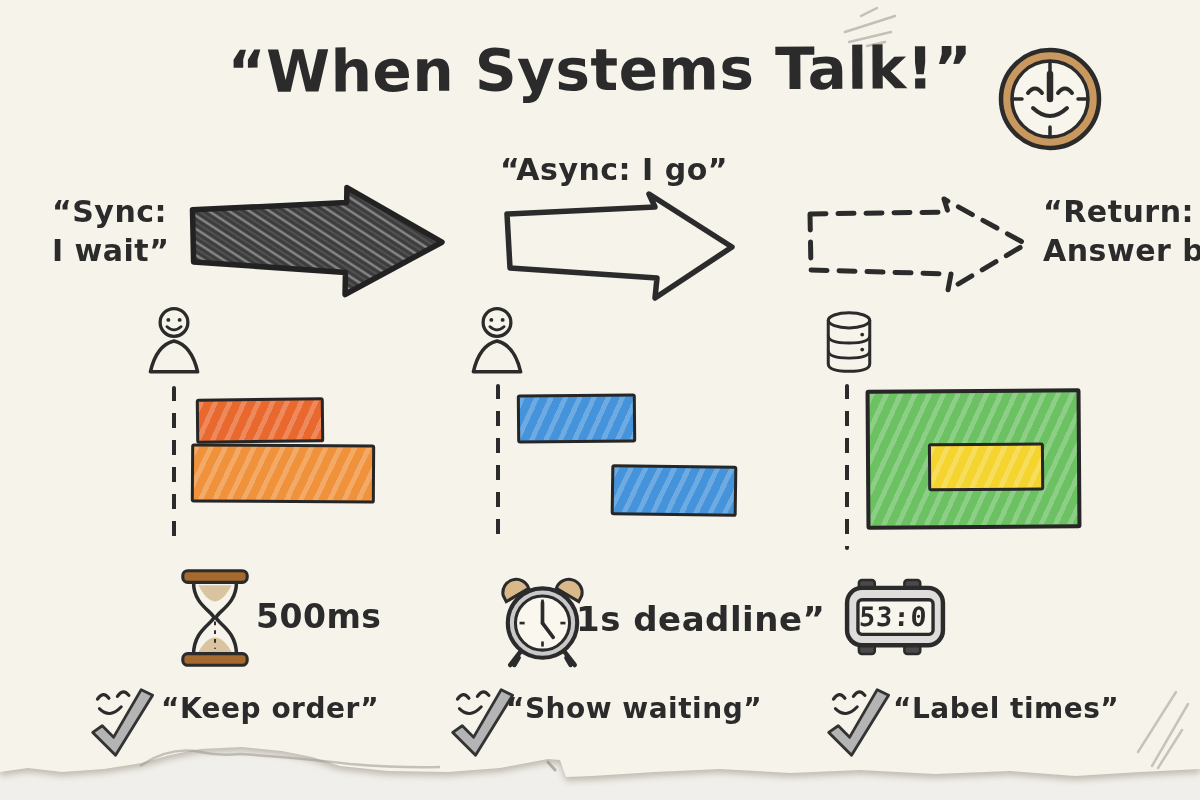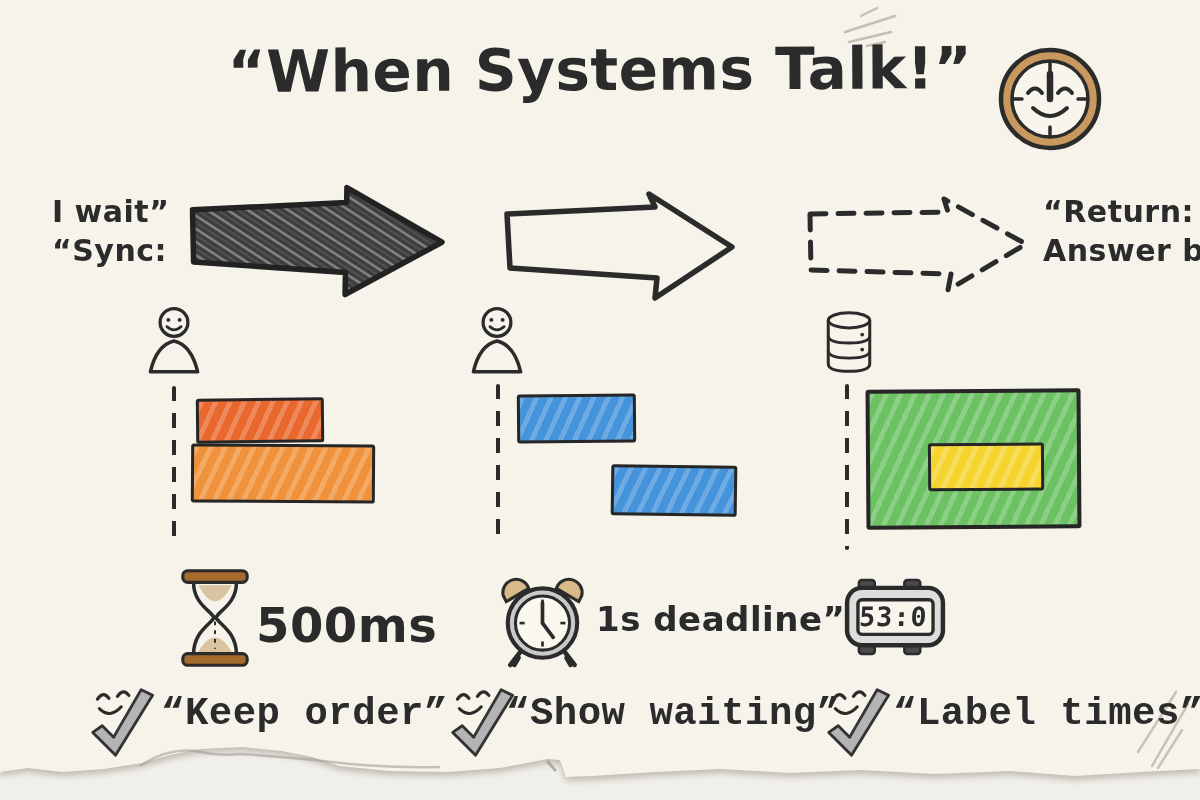--- a/index.html
+++ b/index.html
@@ -11,22 +11,22 @@
     clip-path:polygon(0 0,1200px 0,1200px 769px,1140px 772px,1075px 776px,1010px 771px,
       935px 774px,860px 770px,790px 773px,720px 769px,655px 772px,592px 776px,
       566px 777px,560px 760px,548px 759px,500px 768px,448px 772px,388px 771px,
       340px 766px,312px 757px,282px 751px,242px 747px,200px 749px,170px 755px,
       142px 763px,104px 769px,62px 772px,28px 768px,0px 772px);}
   .abs{position:absolute;}
   .hand{font-weight:bold;letter-spacing:.5px;}
   .title{left:170px;top:36px;width:860px;text-align:center;font-size:58px;
          transform:rotate(-.3deg);white-space:nowrap;}
   .arrow-label{font-size:30px;line-height:1.3;}
-  .timer-label{font-size:48px;}
-  .check-label{font-size:39px;font-family:Liberation Mono, monospace;}
+  .timer-label{font-size:33px;}
+  .check-label{font-size:28px;}
   .dash-line{width:4px;background:repeating-linear-gradient(180deg,#2b2b2b 0 15px,transparent 15px 27px);
              border-radius:2px;}
   .bar{position:absolute;border:3.5px solid #262626;border-radius:3px;
        background-blend-mode:normal;}
   .crayon{background-image:repeating-linear-gradient(115deg,rgba(255,255,255,.22) 0 5px,
           rgba(255,255,255,0) 5px 13px);}
   svg{display:block;overflow:visible;}
   .nowrap{white-space:nowrap;}
 </style>
 </head>
@@ -85,27 +85,28 @@
     <line x1="83" y1="55" x2="92" y2="55" stroke="#2b2b2b" stroke-width="3.5" stroke-linecap="round"></line>
     <line x1="18" y1="55" x2="27" y2="55" stroke="#2b2b2b" stroke-width="3.5" stroke-linecap="round"></line>
     <line x1="55" y1="83" x2="55" y2="92" stroke="#2b2b2b" stroke-width="3.5" stroke-linecap="round"></line>
     <path d="M55 55 L55 30" stroke="#2b2b2b" stroke-width="6.5" stroke-linecap="round"></path>
     <path d="M33 49 Q40 40 47 49" fill="none" stroke="#2b2b2b" stroke-width="4" stroke-linecap="round"></path>
     <path d="M63 49 Q70 40 77 49" fill="none" stroke="#2b2b2b" stroke-width="4" stroke-linecap="round"></path>
     <path d="M38 64 Q55 80 72 64" fill="none" stroke="#2b2b2b" stroke-width="4" stroke-linecap="round"></path>
   </svg>
 
   <div class="abs hand arrow-label" style="left:52px;top:192px">
+    <div>“Sync:</div>
     <div>I wait”</div>
-    <div>“Sync:</div>
   </div>
   <svg class="abs" style="left:178px;top:178px" width="275" height="124" viewBox="0 0 275 124">
     <polygon points="14,34 168,24 168,9 264,62 168,116 168,94 16,86" fill="url(#hatch)" stroke="#222" stroke-width="5.5" stroke-linejoin="round" transform="rotate(1 137 62)"></polygon>
   </svg>
 
+  <div class="abs hand arrow-label nowrap" style="left:500px;top:150px">“Async: I go”</div>
   <svg class="abs" style="left:498px;top:192px" width="242" height="108" viewBox="0 0 242 108">
     <polygon points="9,22 157,15 151,2 234,55 157,106 159,86 12,76" fill="none" stroke="#2b2b2b" stroke-width="5.5" stroke-linejoin="round"></polygon>
   </svg>
 
   <svg class="abs" style="left:798px;top:194px" width="238" height="102" viewBox="0 0 238 102">
     <polygon points="12,20 150,18 146,5 228,50 150,96 153,80 13,76" fill="none" stroke="#2b2b2b" stroke-width="5" stroke-linejoin="round" stroke-linecap="round" stroke-dasharray="16 12"></polygon>
   </svg>
   <div class="abs hand arrow-label nowrap" style="left:1043px;top:192px">
     <div>“Return:</div>
     <div>Answer bac</div>
@@ -151,21 +152,21 @@
     <path d="M69 82 L79 95 M75 95 L71 88" stroke="#2b2b2b" stroke-width="4.5" stroke-linecap="round"></path>
     <circle cx="47.5" cy="54" r="34" fill="#c9c9c9" stroke="#2b2b2b" stroke-width="4"></circle>
     <circle cx="47.5" cy="54" r="26.5" fill="#faf7ee" stroke="#2b2b2b" stroke-width="3"></circle>
     <line x1="47.5" y1="31" x2="47.5" y2="36" stroke="#2b2b2b" stroke-width="2.6"></line>
     <line x1="47.5" y1="72" x2="47.5" y2="77" stroke="#2b2b2b" stroke-width="2.6"></line>
     <line x1="25" y1="54" x2="30" y2="54" stroke="#2b2b2b" stroke-width="2.6"></line>
     <line x1="65" y1="54" x2="70" y2="54" stroke="#2b2b2b" stroke-width="2.6"></line>
     <path d="M47.5 54 L47.5 34" stroke="#2b2b2b" stroke-width="3.6" stroke-linecap="round"></path>
     <path d="M47.5 54 L58 68" stroke="#2b2b2b" stroke-width="3.6" stroke-linecap="round"></path>
   </svg>
-  <div class="abs hand timer-label nowrap" style="left:596px;top:599px;font-size:34px">1s deadline”</div>
+  <div class="abs hand timer-label nowrap" style="left:576px;top:599px;font-size:34px">1s deadline”</div>
 
   <svg class="abs" style="left:843px;top:577px" width="104" height="84" viewBox="0 0 105 85">
     <rect x="16" y="3" width="16" height="12" rx="3" fill="#4a4a4a" stroke="#2b2b2b" stroke-width="2.6"></rect>
     <rect x="62" y="3" width="16" height="12" rx="3" fill="#4a4a4a" stroke="#2b2b2b" stroke-width="2.6"></rect>
     <rect x="16" y="66" width="16" height="12" rx="3" fill="#4a4a4a" stroke="#2b2b2b" stroke-width="2.6"></rect>
     <rect x="62" y="66" width="16" height="12" rx="3" fill="#4a4a4a" stroke="#2b2b2b" stroke-width="2.6"></rect>
     <rect x="4" y="11" width="97" height="58" rx="15" fill="#dedddb" stroke="#2b2b2b" stroke-width="4.5"></rect>
     <rect x="15" y="23" width="76" height="35" rx="4" fill="#f8f5ec" stroke="#2b2b2b" stroke-width="3.4"></rect>
     <text x="53" y="50" text-anchor="middle" font-family="'DejaVu Sans Mono', monospace" font-size="27" font-weight="bold" fill="#2b2b2b" letter-spacing="1" transform="skewX(-3)">53:0</text>
   </svg>

